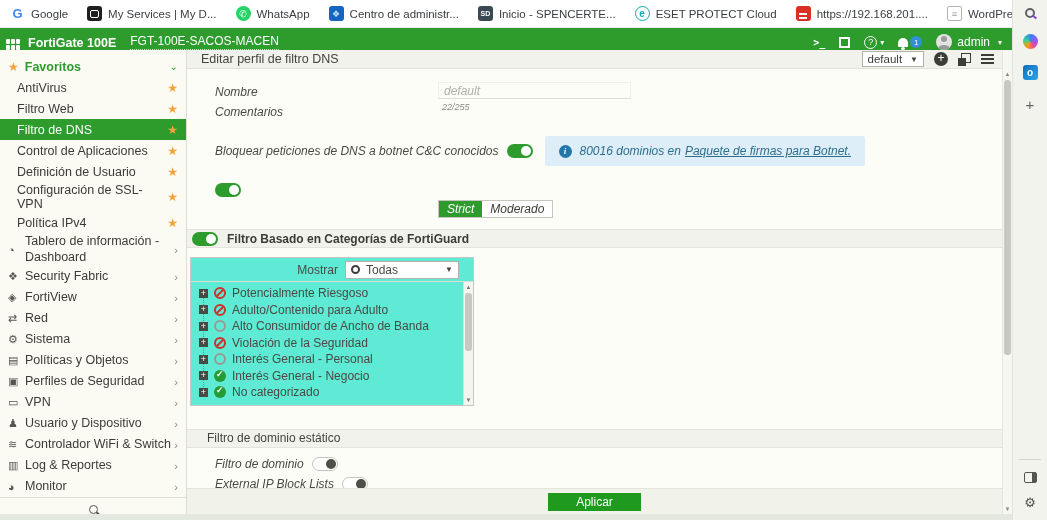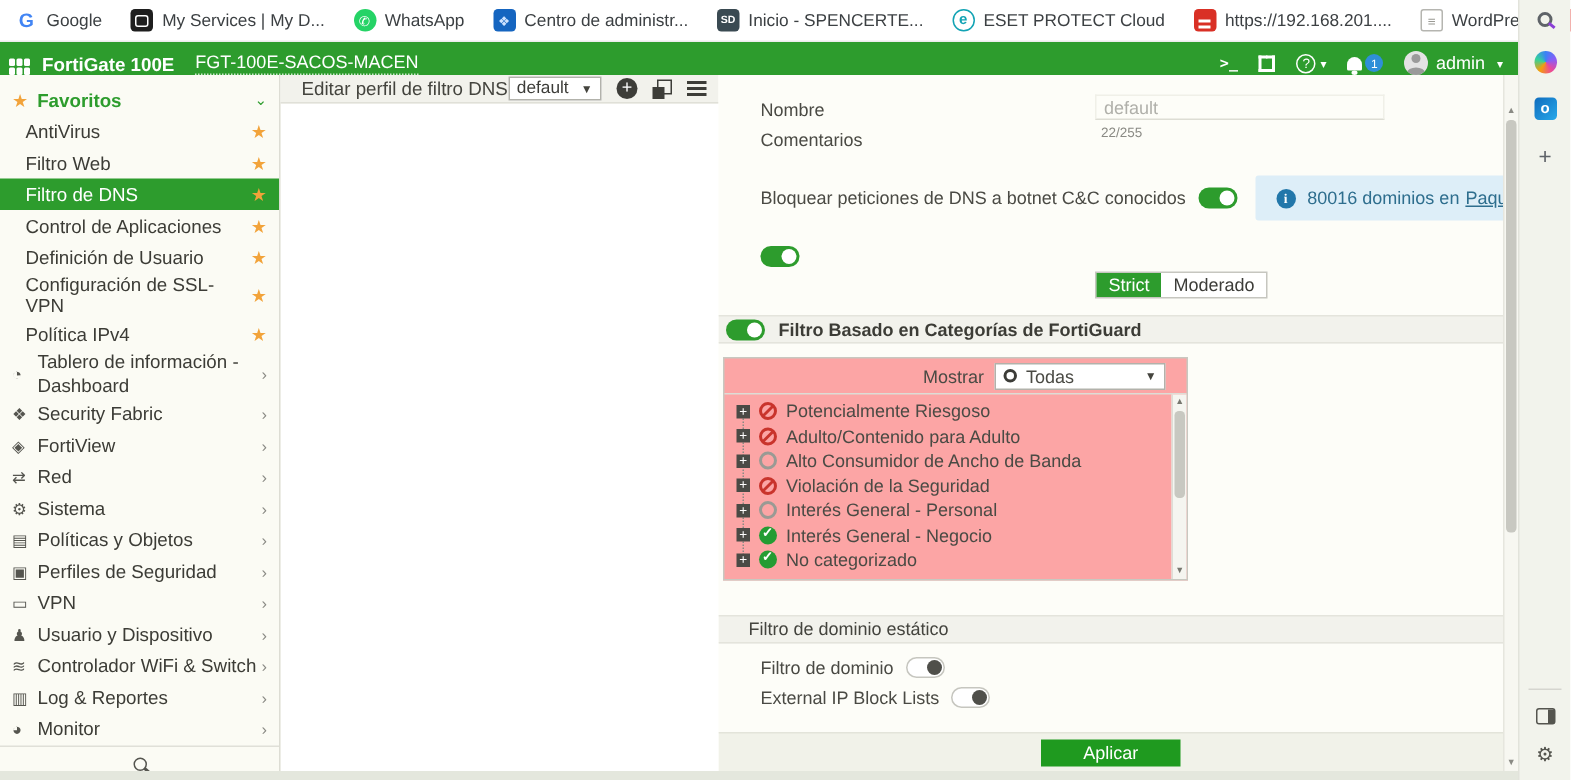--- a/index.html
+++ b/index.html
@@ -94,41 +94,41 @@
   .ic-log::before { content:"▥"; }
   .ic-mon::before { content:"◕"; }
   .sb-sec .lbl { flex:1; line-height:1.25; }
   .sb-search { margin-top:auto; border-top:1px solid #e0e0d8; height:26px;
     display:flex; align-items:center; justify-content:center; cursor:pointer; }
   .mag { width:9px; height:9px; border:1.5px solid #55554f; border-radius:50%; position:relative; }
   .mag::after { content:""; position:absolute; width:5px; height:1.5px; background:#55554f;
     right:-4px; bottom:-2px; transform:rotate(40deg); }
 
   
-  .content { flex:1; display:flex; flex-direction:row; min-width:0; position:relative; }
+  .content { flex:1; display:flex; flex-direction:column; min-width:0; position:relative; }
   .titlebar { height:19px; background:#f2f2ec; border-bottom:1px solid #e0e0d8; flex:none;
     display:flex; align-items:center; padding:0 8px 0 14px; }
   .tb-title { font-size:12.5px; color:#44443e; }
   .tb-right { margin-left:auto; display:flex; align-items:center; gap:10px; }
   .tb-select { height:16px; background:#fff; border:1px solid #b2b2ab; display:flex;
     align-items:center; padding:0 5px; font-size:11.5px; color:#3c3c38; gap:8px; cursor:pointer; }
   .tb-select .sel-caret { font-size:8px; color:#44443e; }
   .plus-circle { width:14px; height:14px; background:#3d3d38; border-radius:50%; color:#fff;
     font-size:12px; line-height:13px; text-align:center; cursor:pointer; }
   .clone-ic { width:13px; height:13px; position:relative; cursor:pointer; }
   .clone-ic::before { content:""; position:absolute; top:0; right:0; width:8px; height:8px;
     border:1.5px solid #3d3d38; }
   .clone-ic::after { content:""; position:absolute; bottom:0; left:0; width:8px; height:8px;
     background:#3d3d38; }
   .list-ic { width:13px; height:11px; cursor:pointer;
     background:linear-gradient(#3d3d38 2px, transparent 2px); background-size:13px 4px; }
 
   .content-body { flex:1; background:#fdfdf8; position:relative; padding:13px 0 0 28px;
     font-size:12px; color:#4a4a44; overflow:hidden; }
-  .frow { position:relative; min-height:19px; display:flex; align-items:center; margin-bottom:1px; }
+  .frow { position:relative; min-height:19px; display:flex; align-items:center; margin-bottom:1px;font-style:italic; }
   .flabel { width:205px; flex:none; }
   .ctrl { position:absolute; left:223px; top:0; display:flex; align-items:center; }
 
   .tgl { width:26px; height:14px; border-radius:7px; position:relative; flex:none; cursor:pointer; }
   .tgl-on { background:#2d9c2d; }
   .tgl-on::after { content:""; position:absolute; right:2px; top:2px; width:10px; height:10px;
     background:#fff; border-radius:50%; }
   .tgl-off { background:#fff; border:1px solid #c6c6bf; }
   .tgl-off::after { content:""; position:absolute; right:1px; top:1px; width:10px; height:10px;
     background:#4f4f4a; border-radius:50%; }
@@ -152,21 +152,21 @@
   .seg-btn { padding:1px 8px; font-size:12px; cursor:pointer; background:#fff; color:#3c3c38; }
   .seg-sel { background:#2d9c2d; color:#fff; }
 
   .strip { margin-left:-28px; background:#f2f2ec; border-top:1px solid #e4e4dc;
     border-bottom:1px solid #e4e4dc; display:flex; align-items:center; height:19px; }
   .strip-fg { padding-left:5px; margin-top:10px; margin-bottom:9px; }
   .strip-fg .lbl { font-weight:bold; margin-left:9px; color:#3c3c36; }
   .strip-static { padding-left:20px; margin-top:23px; margin-bottom:7px; color:#44443e;text-align:right; }
 
   
-  .cat-panel { width:310px; border:1px solid #c8c8c0; background:#fca5a5; margin-left:-25px; position:relative; }
+  .cat-panel { width:284px; border:1px solid #c8c8c0; background:#5eead4; margin-left:-25px; position:relative; }
   .cat-head { height:24px; border-bottom:1px solid #ddddd6; display:flex; align-items:center;
     justify-content:flex-end; padding-right:14px; gap:7px; }
   .cat-select { width:114px; height:18px; border:1px solid #b2b2ab; background:#fff; display:flex;
     align-items:center; padding:0 5px; gap:6px; cursor:pointer; }
   .circle-ic { width:9px; height:9px; border:2px solid #3c3c38; border-radius:50%; flex:none; }
   .cat-select .sel-caret { margin-left:auto; font-size:8px; color:#44443e; }
   .cat-list { position:relative; padding:3px 12px 4px 0; }
   .cat-list::before { content:""; position:absolute; left:12px; top:7px; bottom:14px;
     border-left:1px dotted #8a8a84; }
   .cat-row { display:flex; align-items:center; height:16.5px; padding-left:8px; position:relative; }

